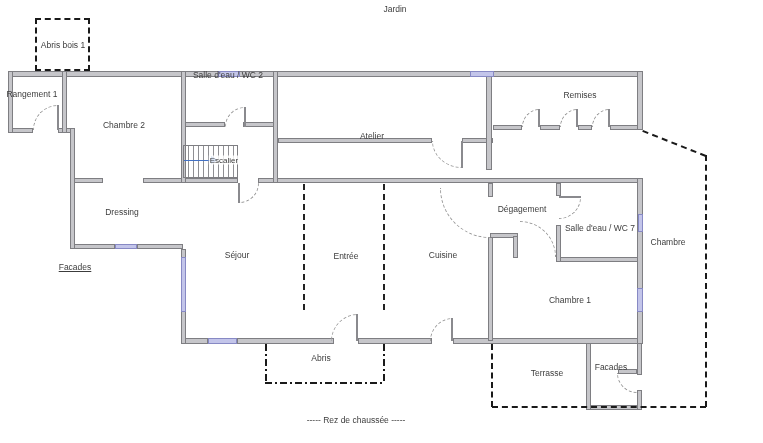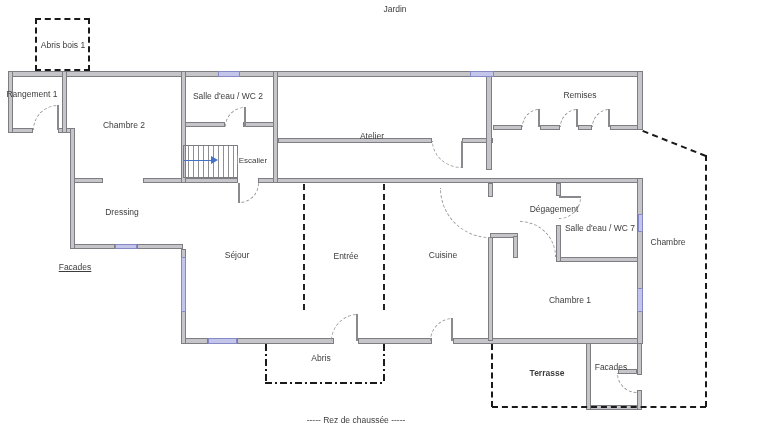--- a/index.html
+++ b/index.html
@@ -122,31 +122,31 @@
   <div class="sep-v" style="left:303px;top:184px;height:126px;"></div>
   <div class="sep-v" style="left:383px;top:184px;height:126px;"></div>
   <div class="dashdot-v" style="left:265px;top:344px;height:40px;"></div>
   <div class="dashdot-h" style="left:265px;top:382px;width:120px;"></div>
   <div class="dashdot-v" style="left:383px;top:344px;height:40px;"></div>
 
   <div class="lbl" style="left:395px;top:9px;">Jardin</div>
   <div class="lbl" style="left:63px;top:45px;text-align:center;">Abris bois 1</div>
   <div class="lbl" style="left:32px;top:94px;">Rangement 1</div>
   <div class="lbl" style="left:124px;top:125px;">Chambre 2</div>
-  <div class="lbl" style="left:228px;top:96px;">Salle d'eau / WC 2</div>
+  <div class="lbl" style="left:228px;top:75px;">Salle d'eau / WC 2</div>
   <div class="lbl" style="left:372px;top:136px;">Atelier</div>
   <div class="lbl" style="left:580px;top:95px;">Remises</div>
-  <div class="lbl lbl-esc" style="left:224px;top:160px;font-size:8px;margin-left:29px;">Escalier</div>
+  <div class="lbl lbl-esc" style="left:224px;top:160px;font-size:8px;">Escalier</div>
   <div class="lbl" style="left:122px;top:212px;">Dressing</div>
   <div class="lbl" style="left:75px;top:267px;text-decoration:underline;">Facades</div>
   <div class="lbl" style="left:237px;top:255px;">Séjour</div>
   <div class="lbl" style="left:346px;top:256px;">Entrée</div>
   <div class="lbl" style="left:443px;top:255px;">Cuisine</div>
-  <div class="lbl" style="left:554px;top:209px;">Dégagement</div>
+  <div class="lbl" style="left:522px;top:209px;">Dégagement</div>
   <div class="lbl" style="left:600px;top:228px;">Salle d'eau / WC 7</div>
   <div class="lbl" style="left:668px;top:242px;">Chambre</div>
   <div class="lbl" style="left:570px;top:300px;">Chambre 1</div>
   <div class="lbl" style="left:321px;top:358px;">Abris</div>
-  <div class="lbl" style="left:547px;top:373px;font-weight:bold;">Terrasse</div>
+  <div class="lbl" style="left:547px;top:373px;">Terrasse</div>
   <div class="lbl" style="left:611px;top:367px;">Facades</div>
   <div class="lbl" style="left:356px;top:420px;">----- Rez de chaussée -----</div>
 
 </div>
 
 </body></html>

